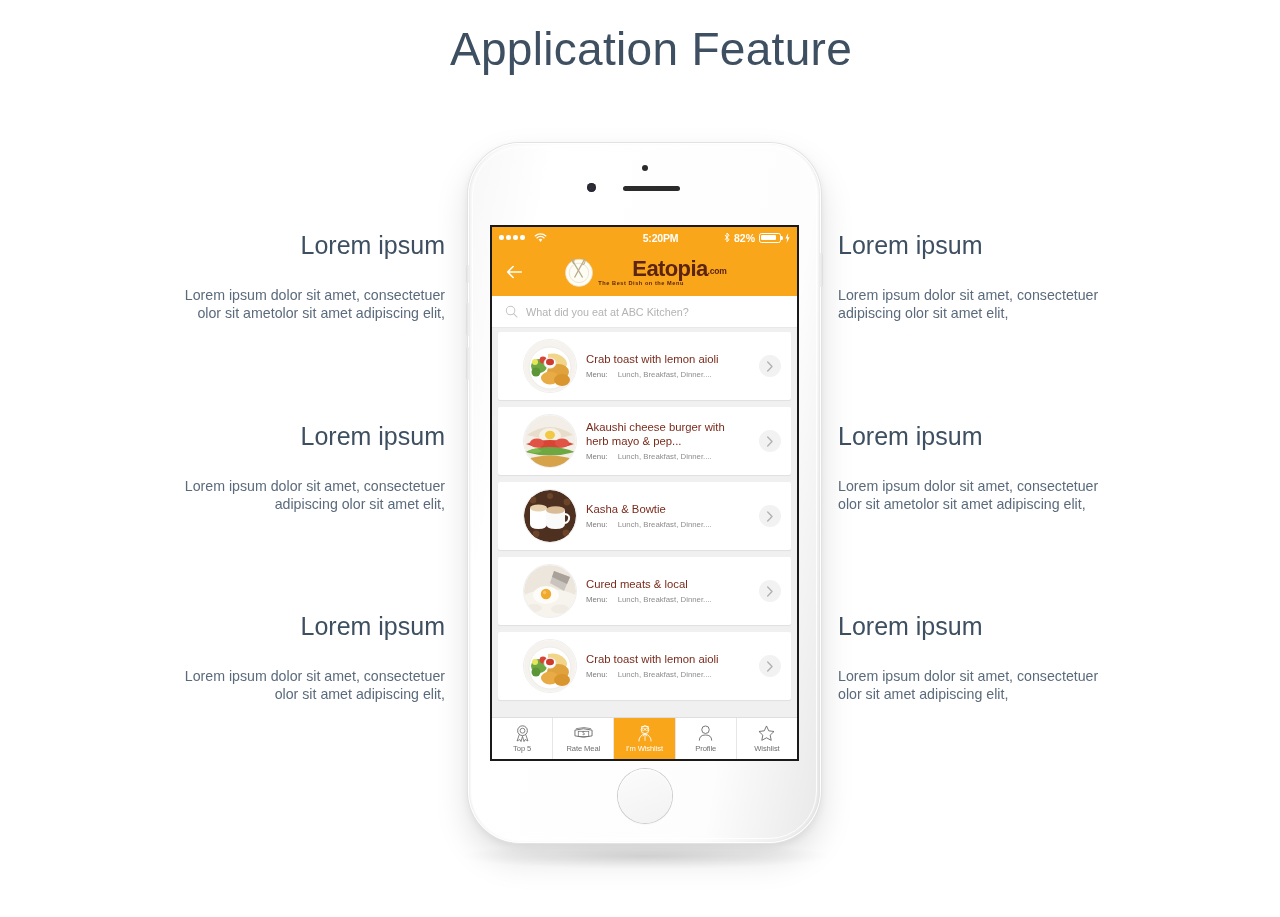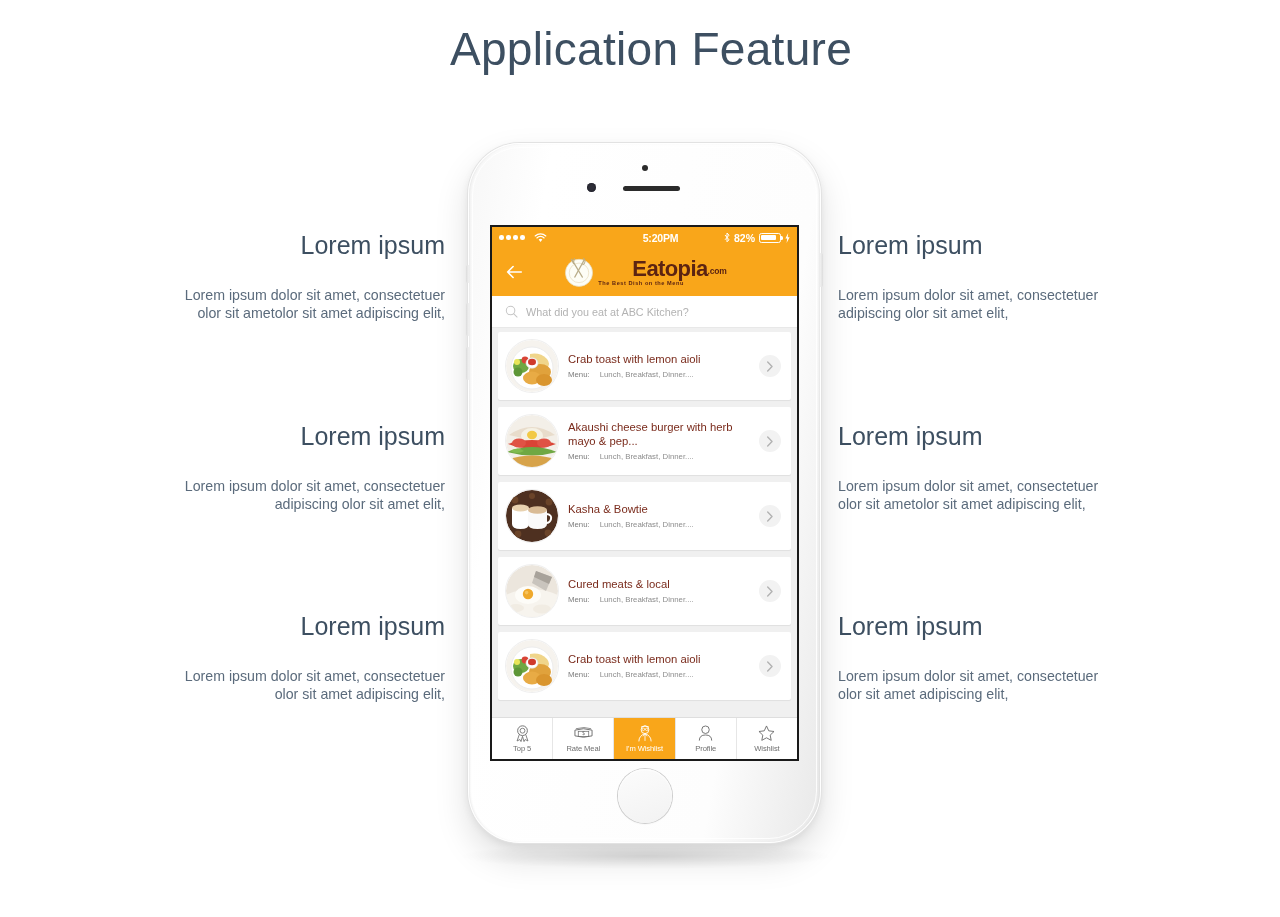--- a/index.html
+++ b/index.html
@@ -282,21 +282,21 @@
     background: #f0f0f0;
     padding: 4px 6px 0 6px;
     height: 389px;
     overflow: hidden;
   }
   .food-card {
     background: #ffffff;
     border-radius: 2px;
     display: flex;
     align-items: center;
-    padding: 8px 10px 8px 8px;
+    padding: 8px 10px 8px 26px;
     margin-bottom: 7px;
     gap: 10px;
     box-shadow: 0 1px 1px rgba(0,0,0,0.07);
   }
   .food-thumb {
     width: 52px; height: 52px;
     border-radius: 50%;
     flex: 0 0 auto;
     overflow: hidden;
     position: relative;

